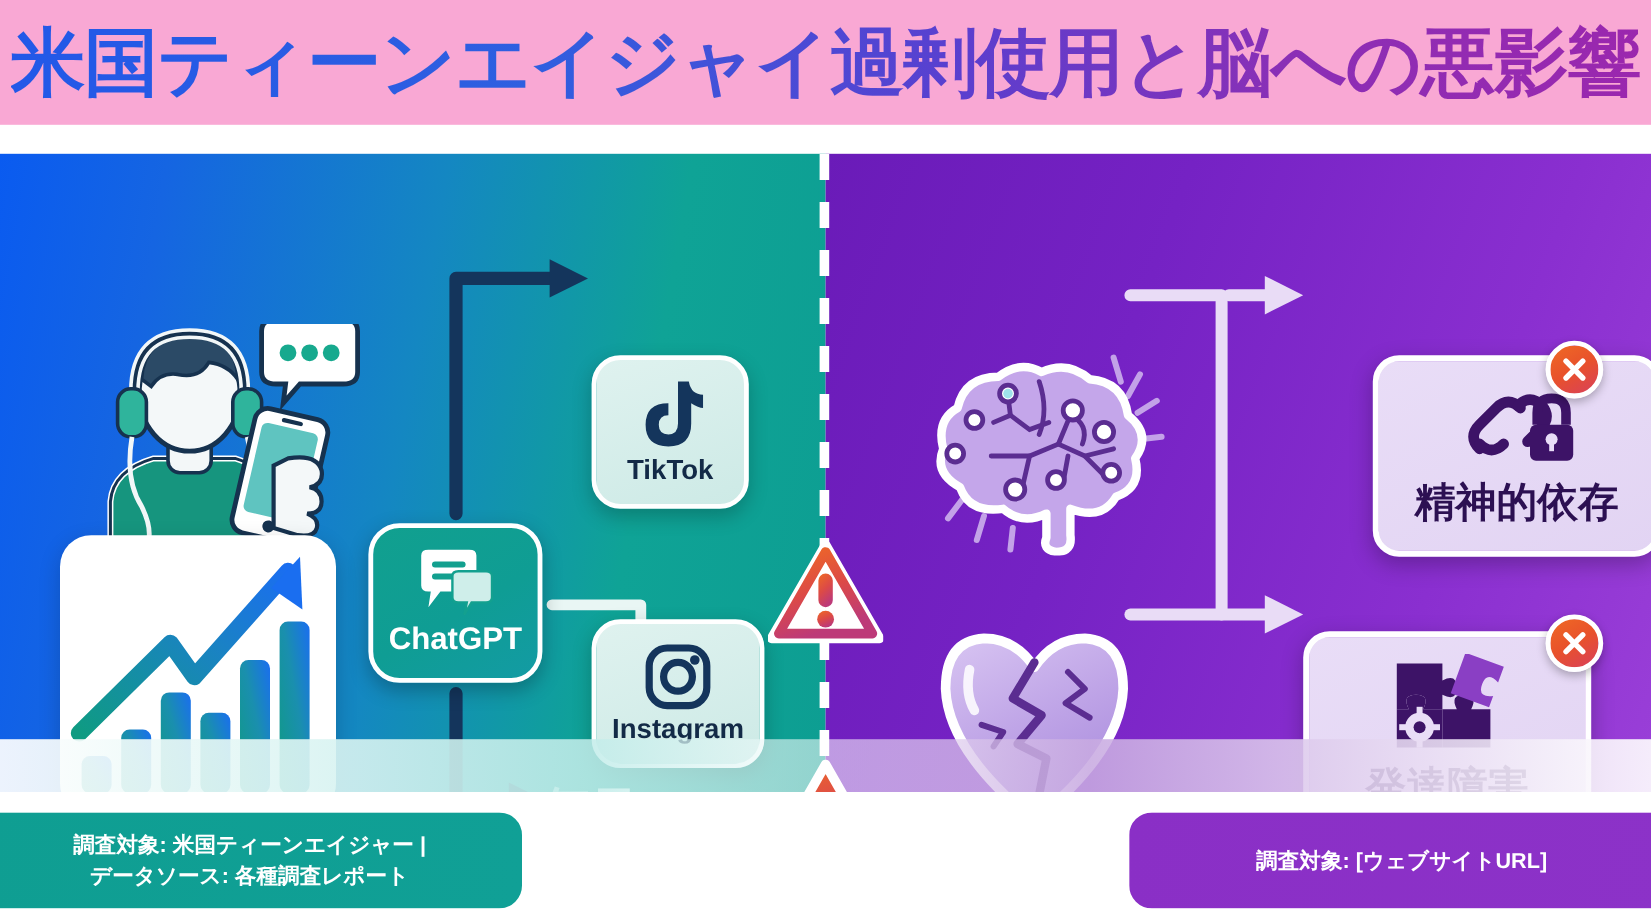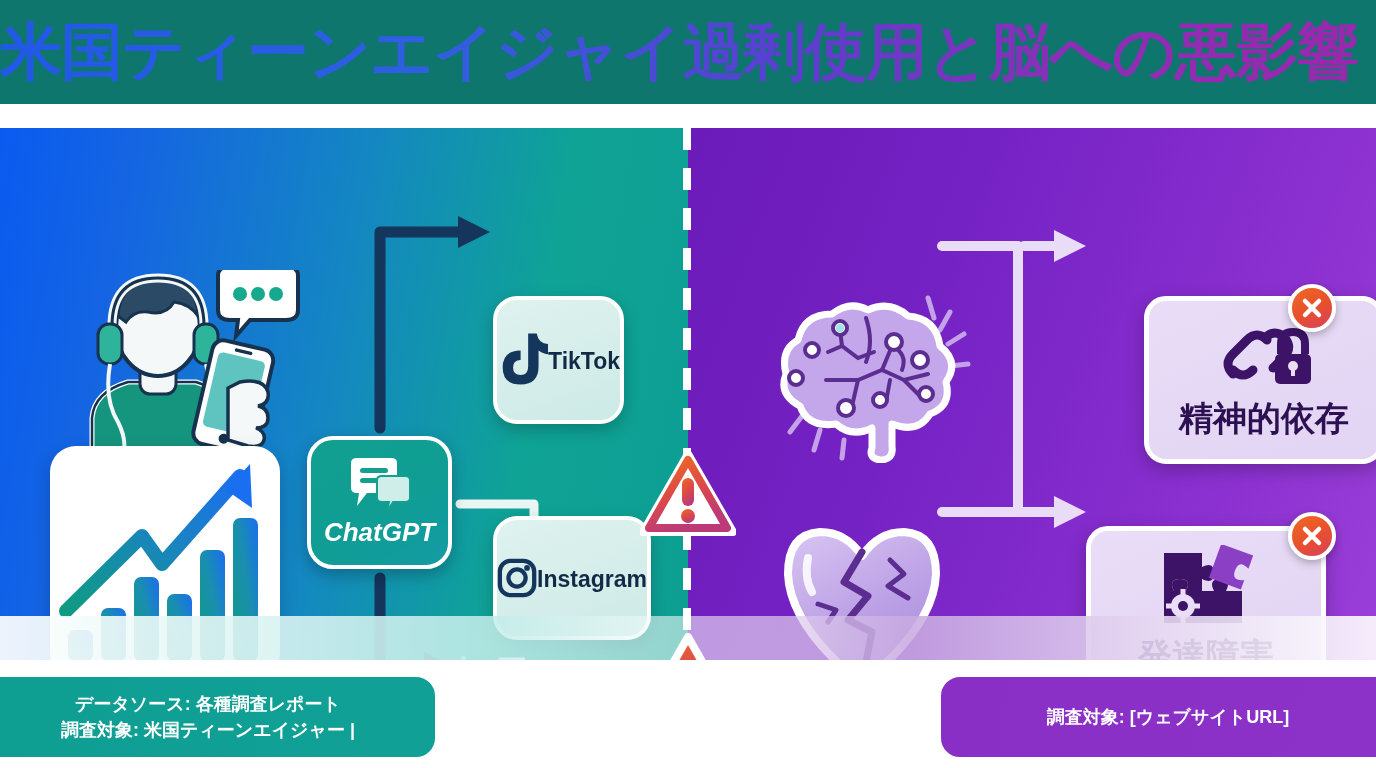--- a/index.html
+++ b/index.html
@@ -6,21 +6,21 @@
   html,body { width:1376px; height:768px; overflow:hidden; }
   body {
     font-family:"Liberation Sans", sans-serif;
     background:#ffffff;
   }
   #infographic { position:relative; width:1376px; height:768px; background:#fff; }
 
   
   .title-bar {
     position:absolute; left:0; top:0; width:1376px; height:104px;
-    display:flex; align-items:center; justify-content:flex-start; background:#0f766e;
+    display:flex; align-items:center; justify-content:center; background:#f9a8d4;
   }
   .title-text {
     font-size:62px; font-weight:bold; letter-spacing:-1px; white-space:nowrap;
     background:linear-gradient(90deg,#2258e8 0%,#2f5fe0 32%,#5a3fcf 58%,#8a2fb6 78%,#9b27ae 100%);
     -webkit-background-clip:text; background-clip:text; color:transparent;
     -webkit-text-fill-color:transparent;
   }
 
   
   .stage { position:absolute; left:0; top:128px; width:1376px; height:532px; overflow:hidden; }
@@ -52,35 +52,35 @@
     background:#ffffff; border-radius:26px; z-index:3;
     box-shadow:0 6px 18px rgba(0,0,0,.18);
   }
 
   
   .app-card {
     position:absolute; border-radius:24px; z-index:4;
     background:linear-gradient(160deg,#dff2ef 0%,#cdeae6 100%);
     border:4px solid #ffffff;
     box-shadow:0 6px 16px rgba(0,0,0,.22);
-    display:flex; flex-direction:row; align-items:center; justify-content:center;
+    display:flex; flex-direction:column; align-items:center; justify-content:center;
   }
   .app-card .app-name { font-size:23px; font-weight:bold; color:#132a47; margin-top:2px; }
 
   #card-tiktok { left:493px; top:168px; width:131px; height:128px; }
-  #card-instagram { left:493px; top:388px; width:158px; height:124px; }
+  #card-instagram { left:493px; top:388px; width:144px; height:124px; }
 
   .chatgpt-card {
     position:absolute; left:307px; top:308px; width:145px; height:133px; z-index:4;
     border-radius:26px; border:4px solid #ffffff;
     background:linear-gradient(150deg,#11a08f 0%,#0f9d94 55%,#139ba4 100%);
     box-shadow:0 6px 16px rgba(0,0,0,.25);
     display:flex; flex-direction:column; align-items:center; justify-content:center;
   }
-  .chatgpt-card .app-name { color:#ffffff; font-size:26px; font-weight:bold; margin-top:1px;font-style:italic; }
+  .chatgpt-card .app-name { color:#ffffff; font-size:26px; font-weight:bold; margin-top:1px; }
 
   .daily-stat {
     position:absolute; left:455px; top:521px; z-index:5;
     color:#ffffff; font-size:38px; font-weight:bold;
     text-shadow:0 3px 6px rgba(0,0,0,.3);
     white-space:nowrap;
   }
 
   
   .flow-svg { position:absolute; left:0; top:0; width:688px; height:532px; z-index:2; }
@@ -390,22 +390,22 @@
     </div>
 
     <div class="stage-fade"></div>
 
   </div>
 
   <div class="footer">
 
     <div class="foot-pill" id="foot-left">
       <div>
+        <span class="ln">調査対象: 米国ティーンエイジャー |</span>
         <span class="ln">データソース: 各種調査レポート</span>
-        <span class="ln">調査対象: 米国ティーンエイジャー |</span>
       </div>
     </div>
 
 
     <div class="foot-pill" id="foot-right">
       <div>
         <span class="ln">調査対象: [ウェブサイトURL]</span>
       </div>
     </div>
 

